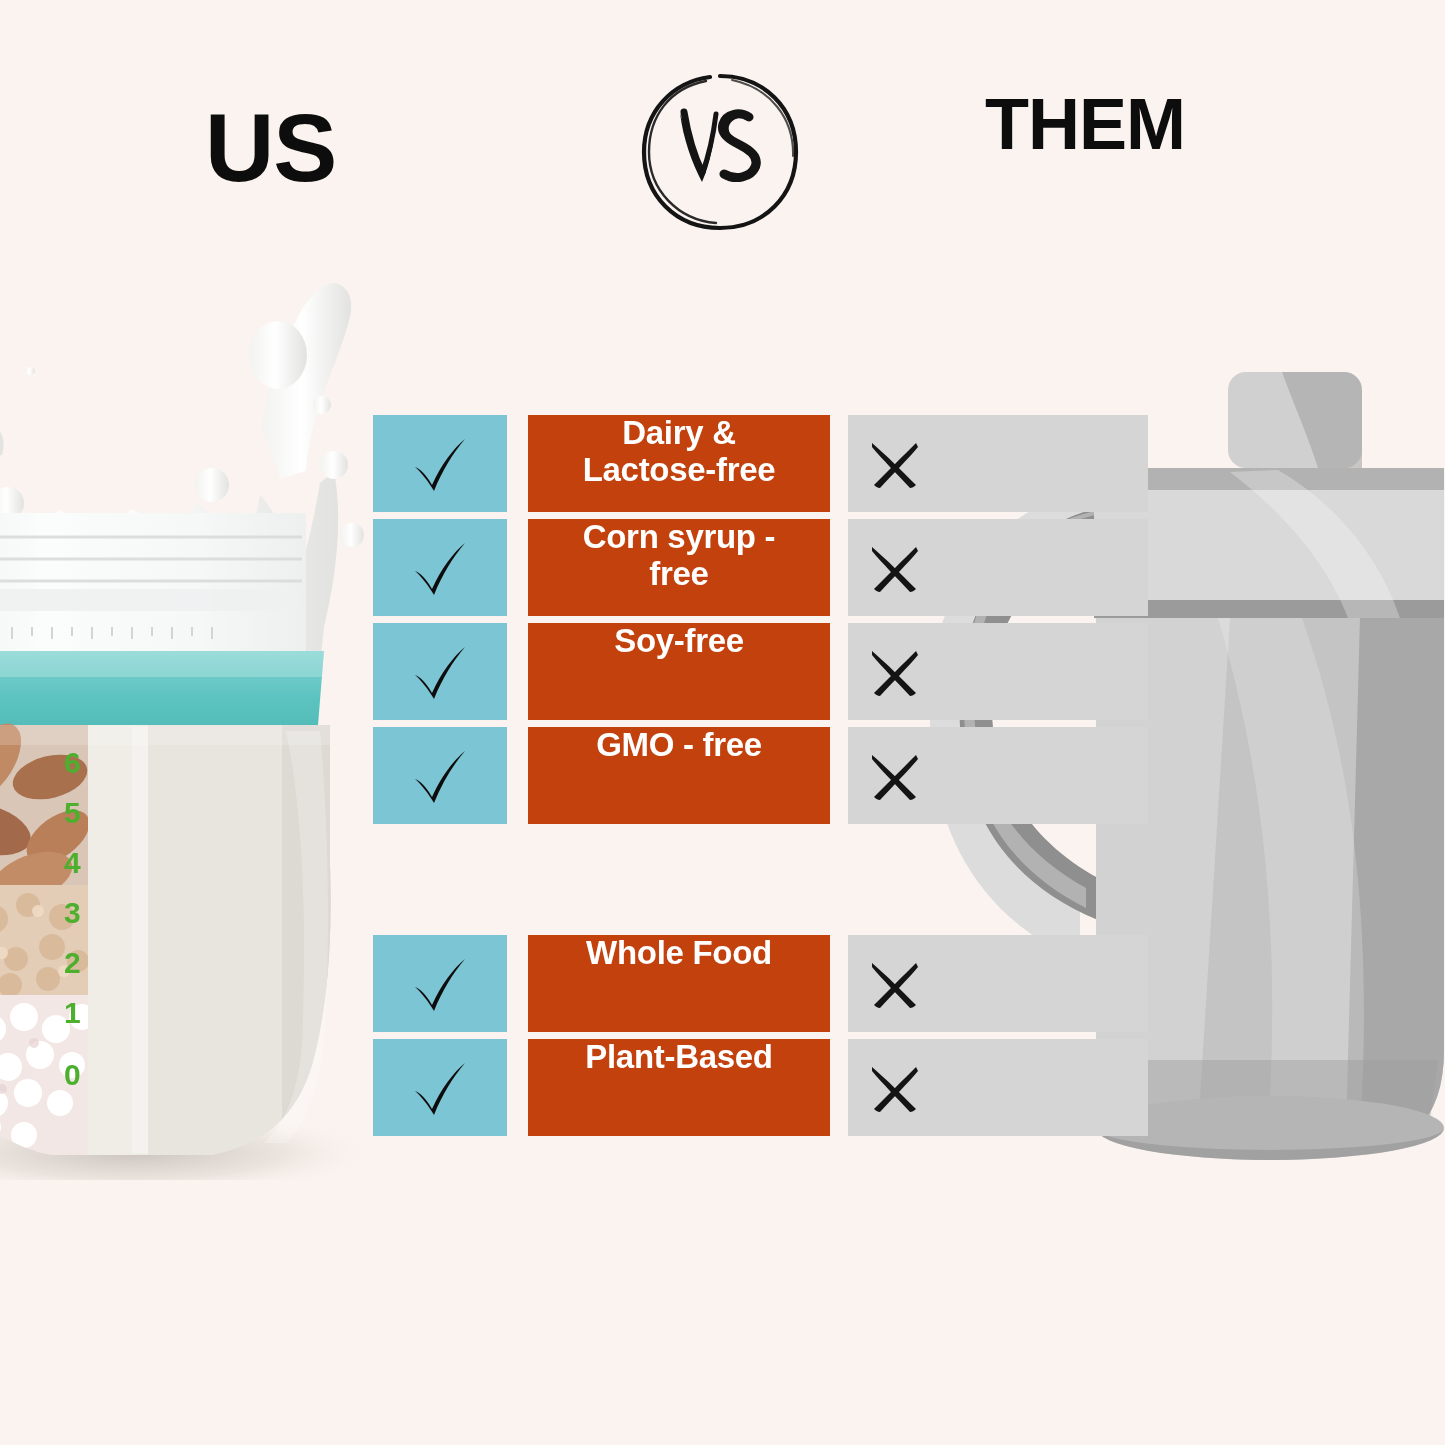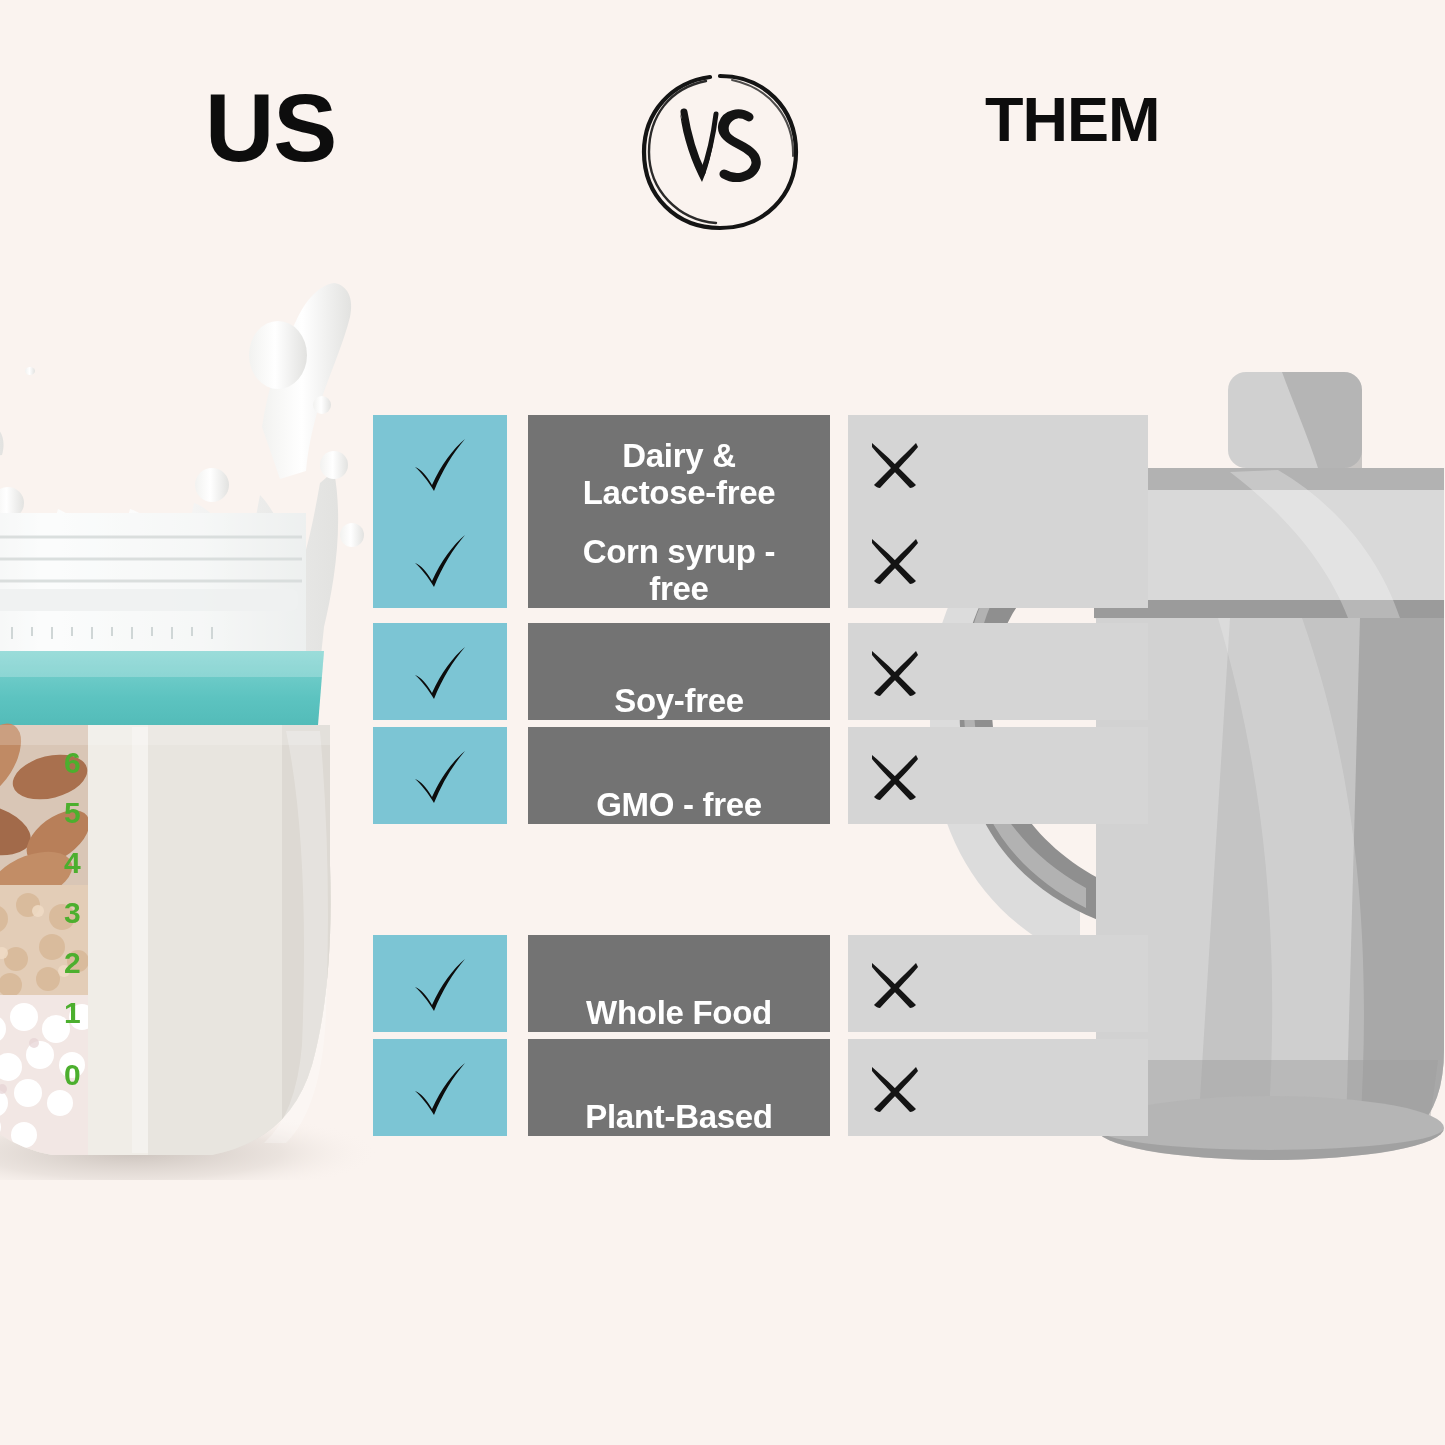--- a/index.html
+++ b/index.html
@@ -27,22 +27,22 @@
   
   .hdr-word {
     position: absolute;
     font-family: "Liberation Sans", sans-serif;
     font-weight: 700;
     color: #0d0d0d;
     letter-spacing: -1px;
     line-height: 1;
     white-space: nowrap;
   }
-  #hdr-us   { left: 205px; top: 80px;  font-size: 96px; }
-  #hdr-them { left: 985px; top: 88px;  font-size: 63px; }
+  #hdr-us   { left: 205px; top: 100px;  font-size: 96px; }
+  #hdr-them { left: 985px; top: 88px;  font-size: 72px; }
 
   #vs-badge {
     position: absolute;
     left: 636px;
     top: 68px;
     width: 168px;
     height: 168px;
   }
 
   
@@ -69,23 +69,23 @@
     left: 373px;
     width: 134px;
     background: #7cc5d4;
     display: flex;
     align-items: center;
     justify-content: center;
   }
   .cell-label {
     left: 528px;
     width: 302px;
-    background: #737373;
+    background: #c2410c;
     display: flex;
-    align-items: flex-end;
+    align-items: flex-start;
     justify-content: center;
     text-align: center;
   }
   .cell-cross {
     left: 848px;
     width: 300px;
     background: #d5d5d5;
     display: flex;
     align-items: center;
     justify-content: flex-start;
@@ -420,21 +420,21 @@
         </div>
       </div>
       <div class="cell cell-cross">
         <svg class="mark-cross" viewBox="0 0 58 58" xmlns="http://www.w3.org/2000/svg">
           <path d="M6 8 C 20 20 36 36 50 50 C 48 52 46 53 44 53 C 32 40 16 24 6 12 Z" fill="#141414"></path>
           <path d="M50 8 C 38 20 22 36 8 50 C 10 52 12 53 14 53 C 26 40 42 24 52 12 Z" fill="#141414"></path>
         </svg>
       </div>
     </div>
 
-    <div class="row" style="top:96px;">
+    <div class="row" style="top:104px;">
       <div class="cell cell-check">
         <svg class="mark-check" viewBox="0 0 70 70" xmlns="http://www.w3.org/2000/svg">
           <path d="M10 38 C 16 40 22 47 27 56 C 36 36 48 20 60 10 C 48 24 37 42 29 62 C 23 52 16 43 10 38 Z" fill="#0d0d0d"></path>
         </svg>
       </div>
       <div class="cell cell-label">
         <div class="label-text">
           <span>Corn syrup -</span><br><span>free</span>
         </div>
       </div>

